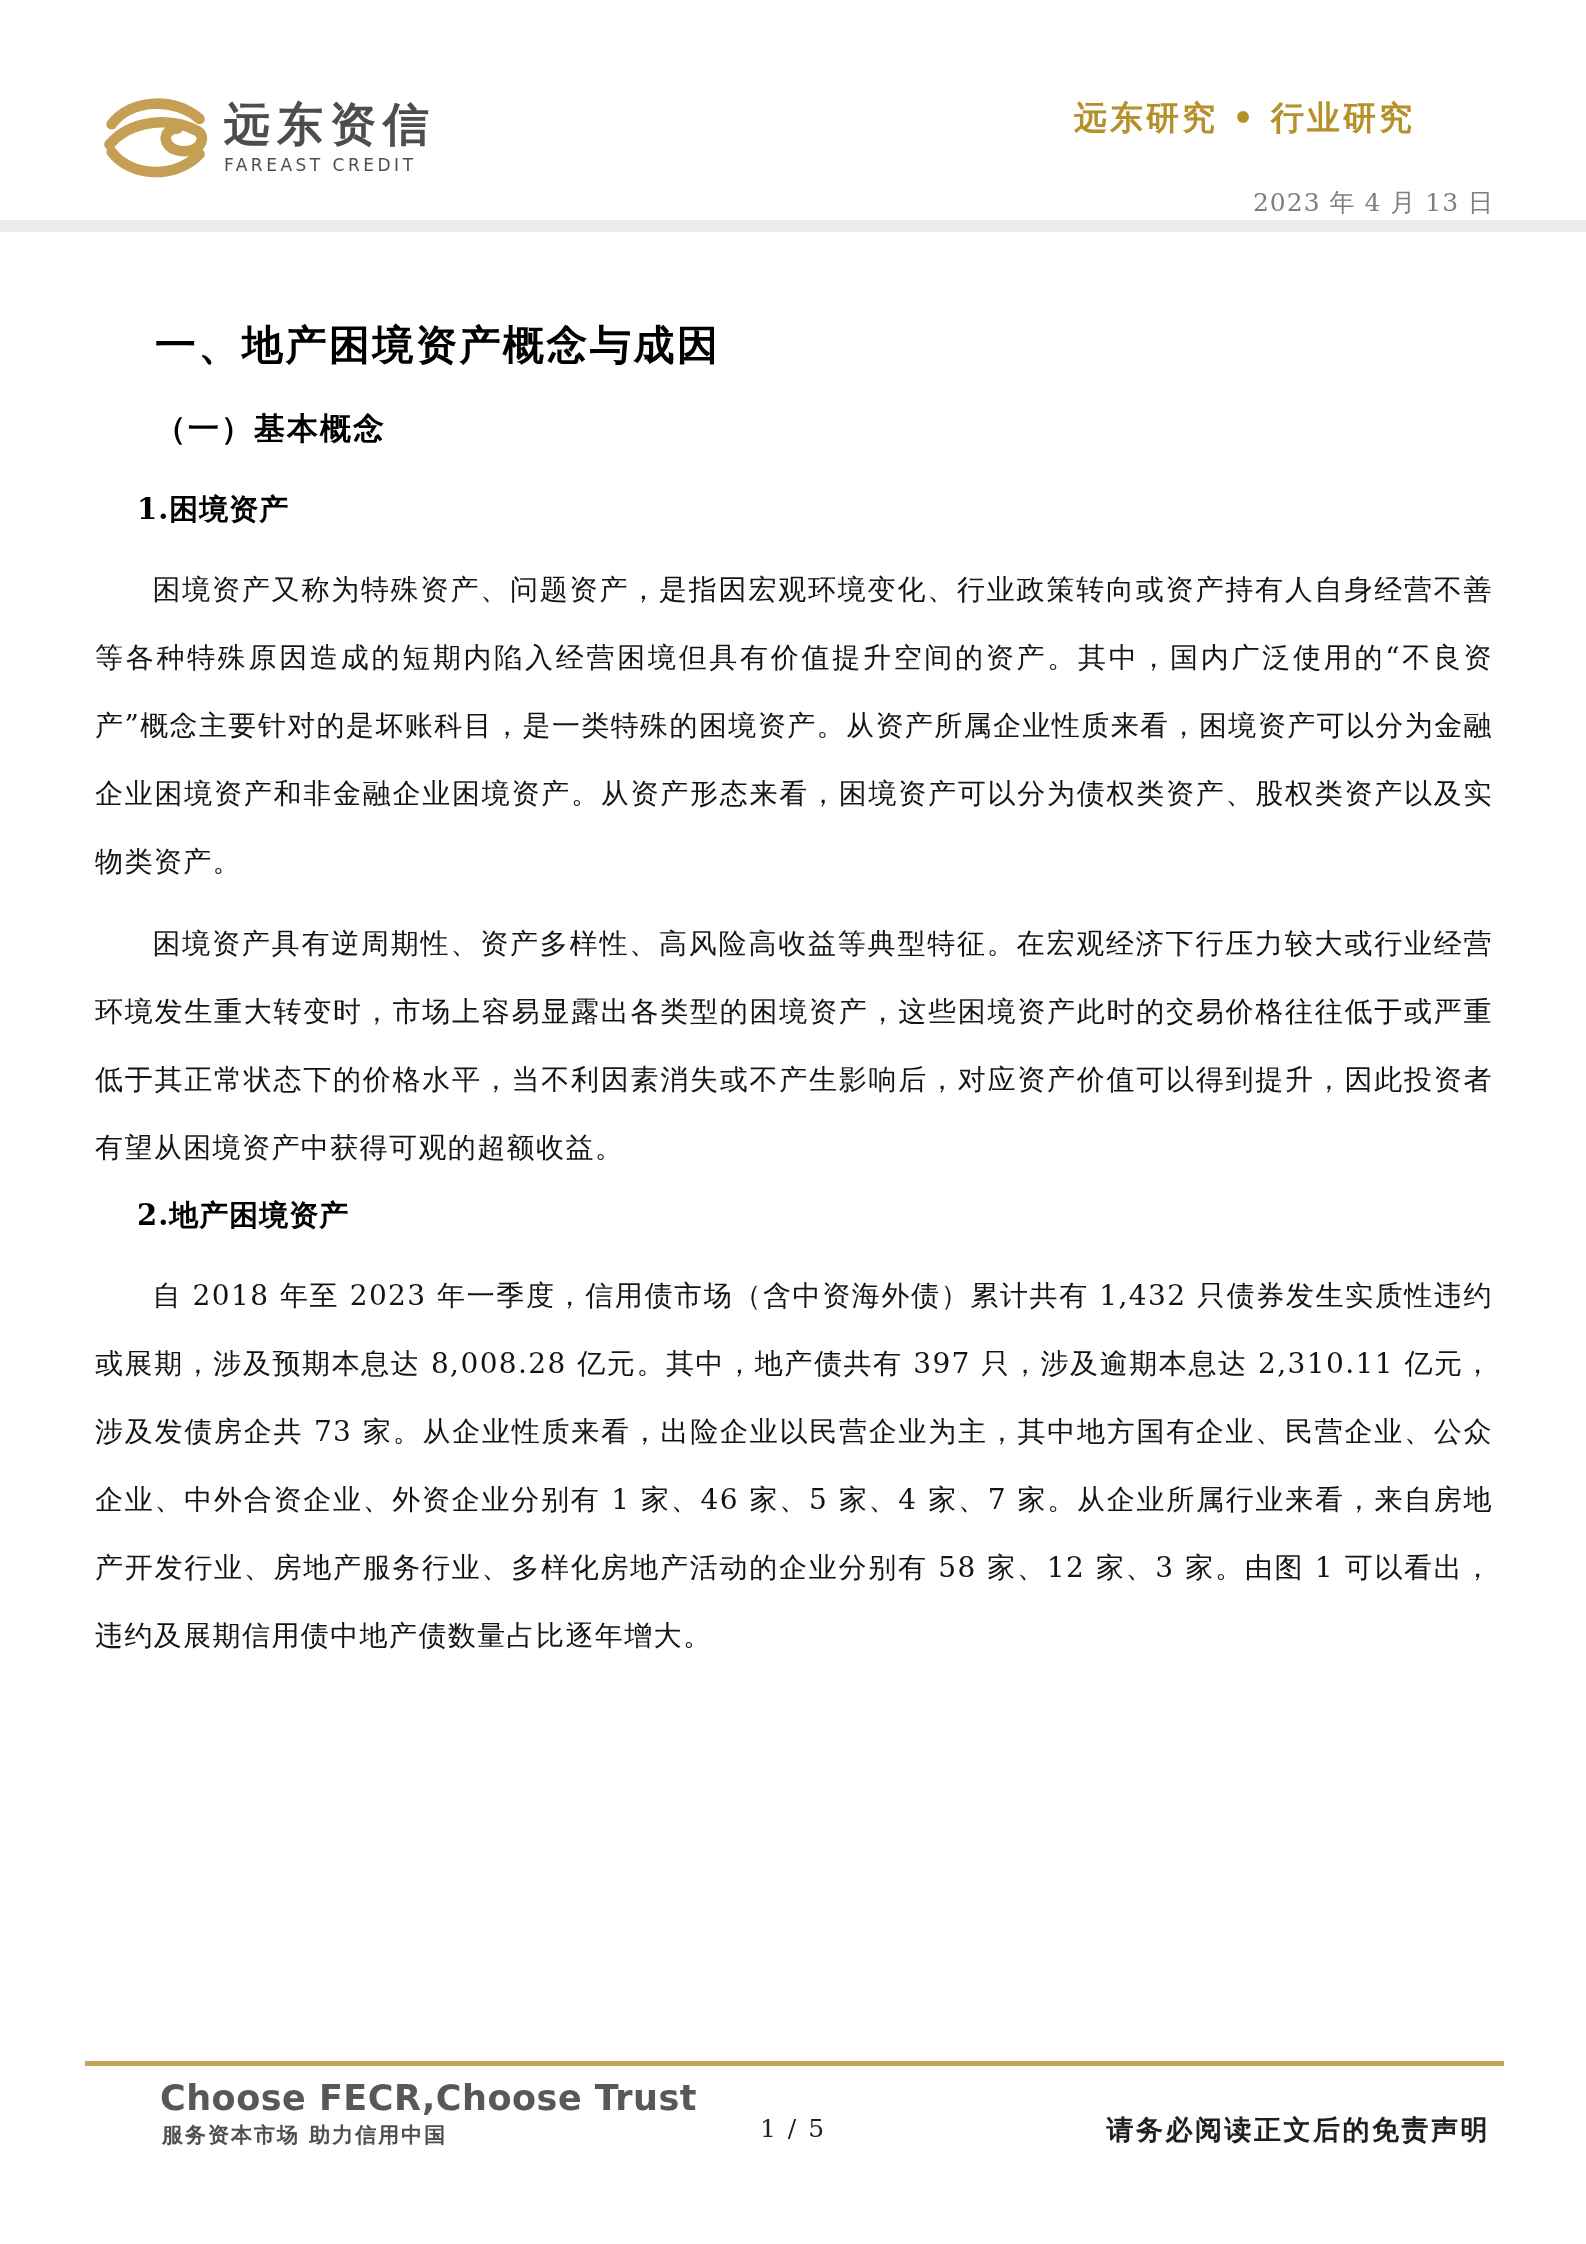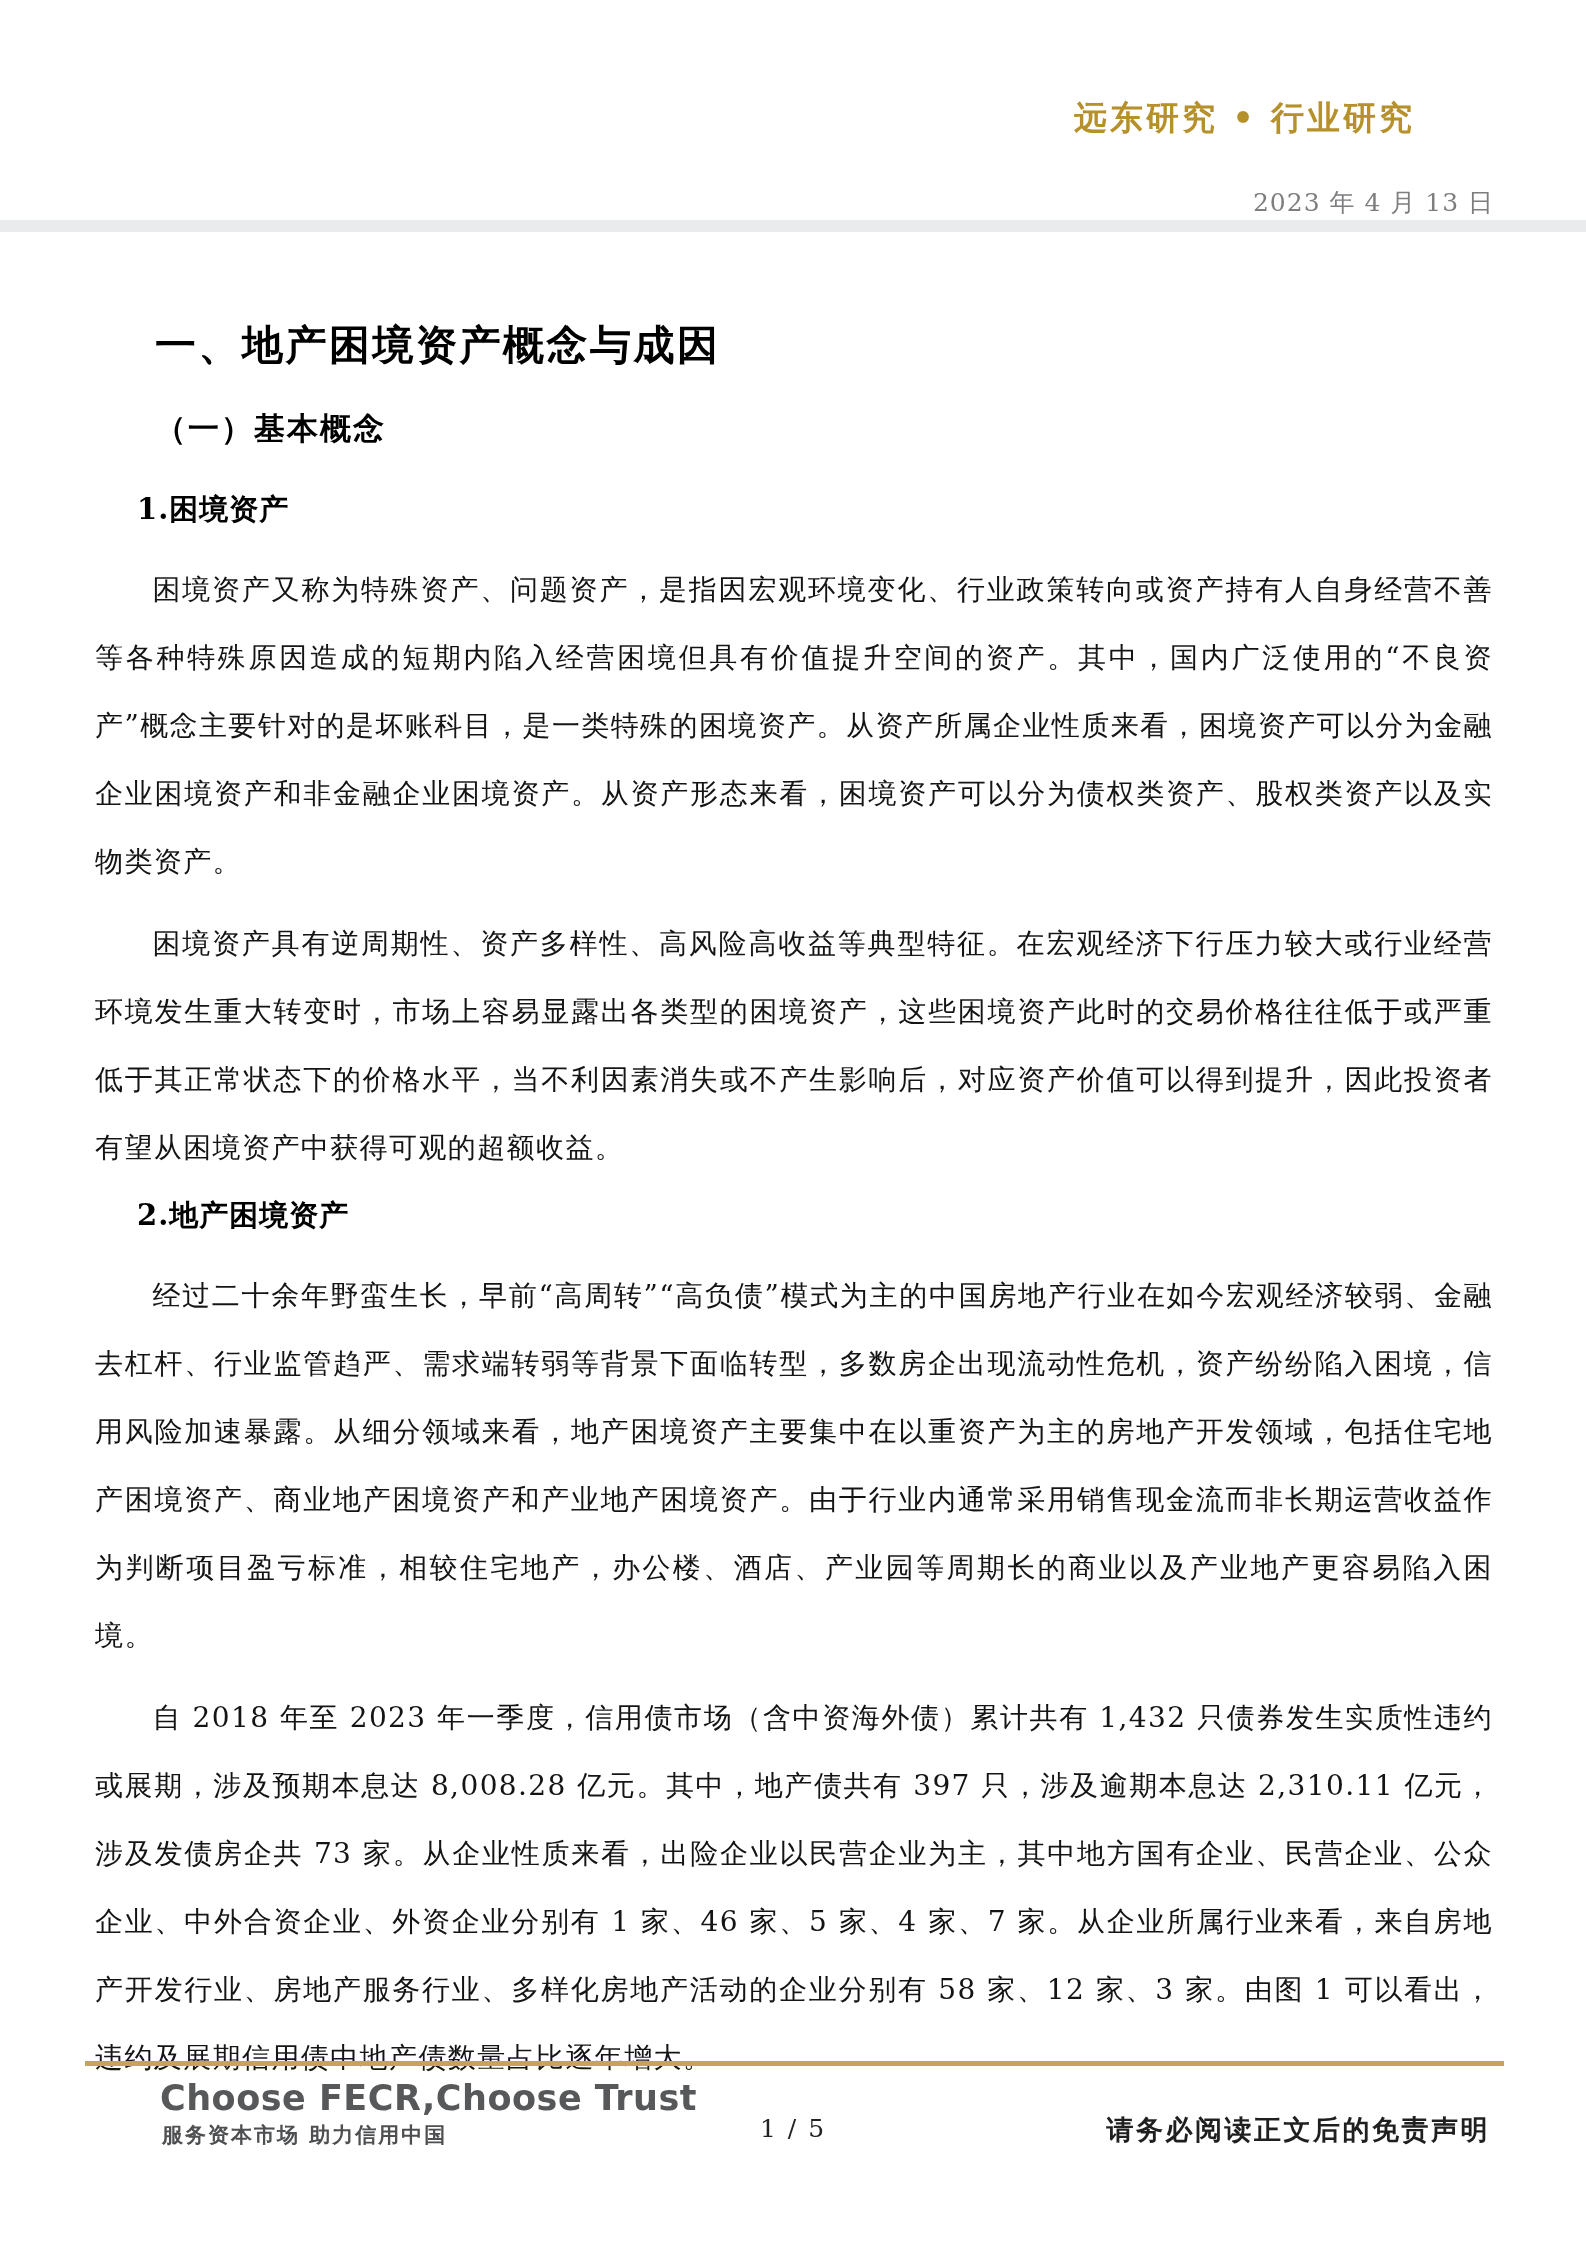--- a/index.html
+++ b/index.html
@@ -78,34 +78,44 @@
   .disclaimer {
     position: absolute; right: 96px; top: 2112px;
     font-size: 27px; font-weight: 600; color: #1f1f1f; letter-spacing: 2.5px; margin-left: 22px;
   }
 </style>
 </head>
 <body>
 
 <div class="page">
 
+  <div class="logo-wrap">
+    <svg class="logo-icon" viewBox="0 0 100 100" fill="none" xmlns="http://www.w3.org/2000/svg">
+      <path d="M10,38 C28,14 70,12 93,33" stroke="#c5a054" stroke-width="10" stroke-linecap="round"></path>
+      <path d="M8,57 C28,34 66,30 92,45 C97,49 96,57 89,61 C79,66 66,63 62,55 C59,48 64,42 72,42" stroke="#c5a054" stroke-width="10" stroke-linecap="round"></path>
+      <path d="M10,64 C28,88 70,90 93,66" stroke="#c5a054" stroke-width="10" stroke-linecap="round"></path>
+    </svg>
+    <div class="logo-text">
+      <span class="logo-cn">远东资信</span>
+      <span class="logo-en">FAREAST CREDIT</span>
+    </div>
+  </div>
 
   <div class="series-title">远东研究 • 行业研究</div>
   <div class="doc-date">2023 年 4 月 13 日</div>
   <div class="gray-band"></div>
 
   <div class="h1">一、地产困境资产概念与成因</div>
   <div class="h2">（一）基本概念</div>
 
   <div class="content">
     <h3>1.困境资产</h3>
     <p>困境资产又称为特殊资产、问题资产，是指因宏观环境变化、行业政策转向或资产持有人自身经营不善等各种特殊原因造成的短期内陷入经营困境但具有价值提升空间的资产。其中，国内广泛使用的“不良资产”概念主要针对的是坏账科目，是一类特殊的困境资产。从资产所属企业性质来看，困境资产可以分为金融企业困境资产和非金融企业困境资产。从资产形态来看，困境资产可以分为债权类资产、股权类资产以及实物类资产。</p>
     <p>困境资产具有逆周期性、资产多样性、高风险高收益等典型特征。在宏观经济下行压力较大或行业经营环境发生重大转变时，市场上容易显露出各类型的困境资产，这些困境资产此时的交易价格往往低于或严重低于其正常状态下的价格水平，当不利因素消失或不产生影响后，对应资产价值可以得到提升，因此投资者有望从困境资产中获得可观的超额收益。</p>
     <h3 class="second">2.地产困境资产</h3>
-    <p>经过二十余年野蛮生长，早前“高周转”“高负债”模式为主的中国房地产行业在如今宏观经济较弱、金融去杠杆、行业监管趋严、需求端转弱等背景下面临转型，多数房企出现流动性危机，资产纷纷陷入困境，信用风险加速暴露。从细分领域来看，地产困境资产主要集中在以重资产为主的房地产开发领域，包括住宅地产困境资产、商业地产困境资产和产业地产困境资产。由于行业内通常采用销售现金流而非长期运营收益作为判断项目盈亏标准，相较住宅地产，办公楼、酒店、产业园等周期长的商业以及产业地产更容易陷入困境。</p>
     <p>自 2018 年至 2023 年一季度，信用债市场（含中资海外债）累计共有 1,432 只债券发生实质性违约或展期，涉及预期本息达 8,008.28 亿元。其中，地产债共有 397 只，涉及逾期本息达 2,310.11 亿元，涉及发债房企共 73 家。从企业性质来看，出险企业以民营企业为主，其中地方国有企业、民营企业、公众企业、中外合资企业、外资企业分别有 1 家、46 家、5 家、4 家、7 家。从企业所属行业来看，来自房地产开发行业、房地产服务行业、多样化房地产活动的企业分别有 58 家、12 家、3 家。由图 1 可以看出，违约及展期信用债中地产债数量占比逐年增大。</p>
   </div>
 
   <div class="footer-rule"></div>
   <div class="slogan-en">Choose FECR,Choose Trust</div>
   <div class="slogan-cn">服务资本市场  助力信用中国</div>
   <div class="page-num">1 / 5</div>
   <div class="disclaimer">请务必阅读正文后的免责声明</div>
 
 </div>

